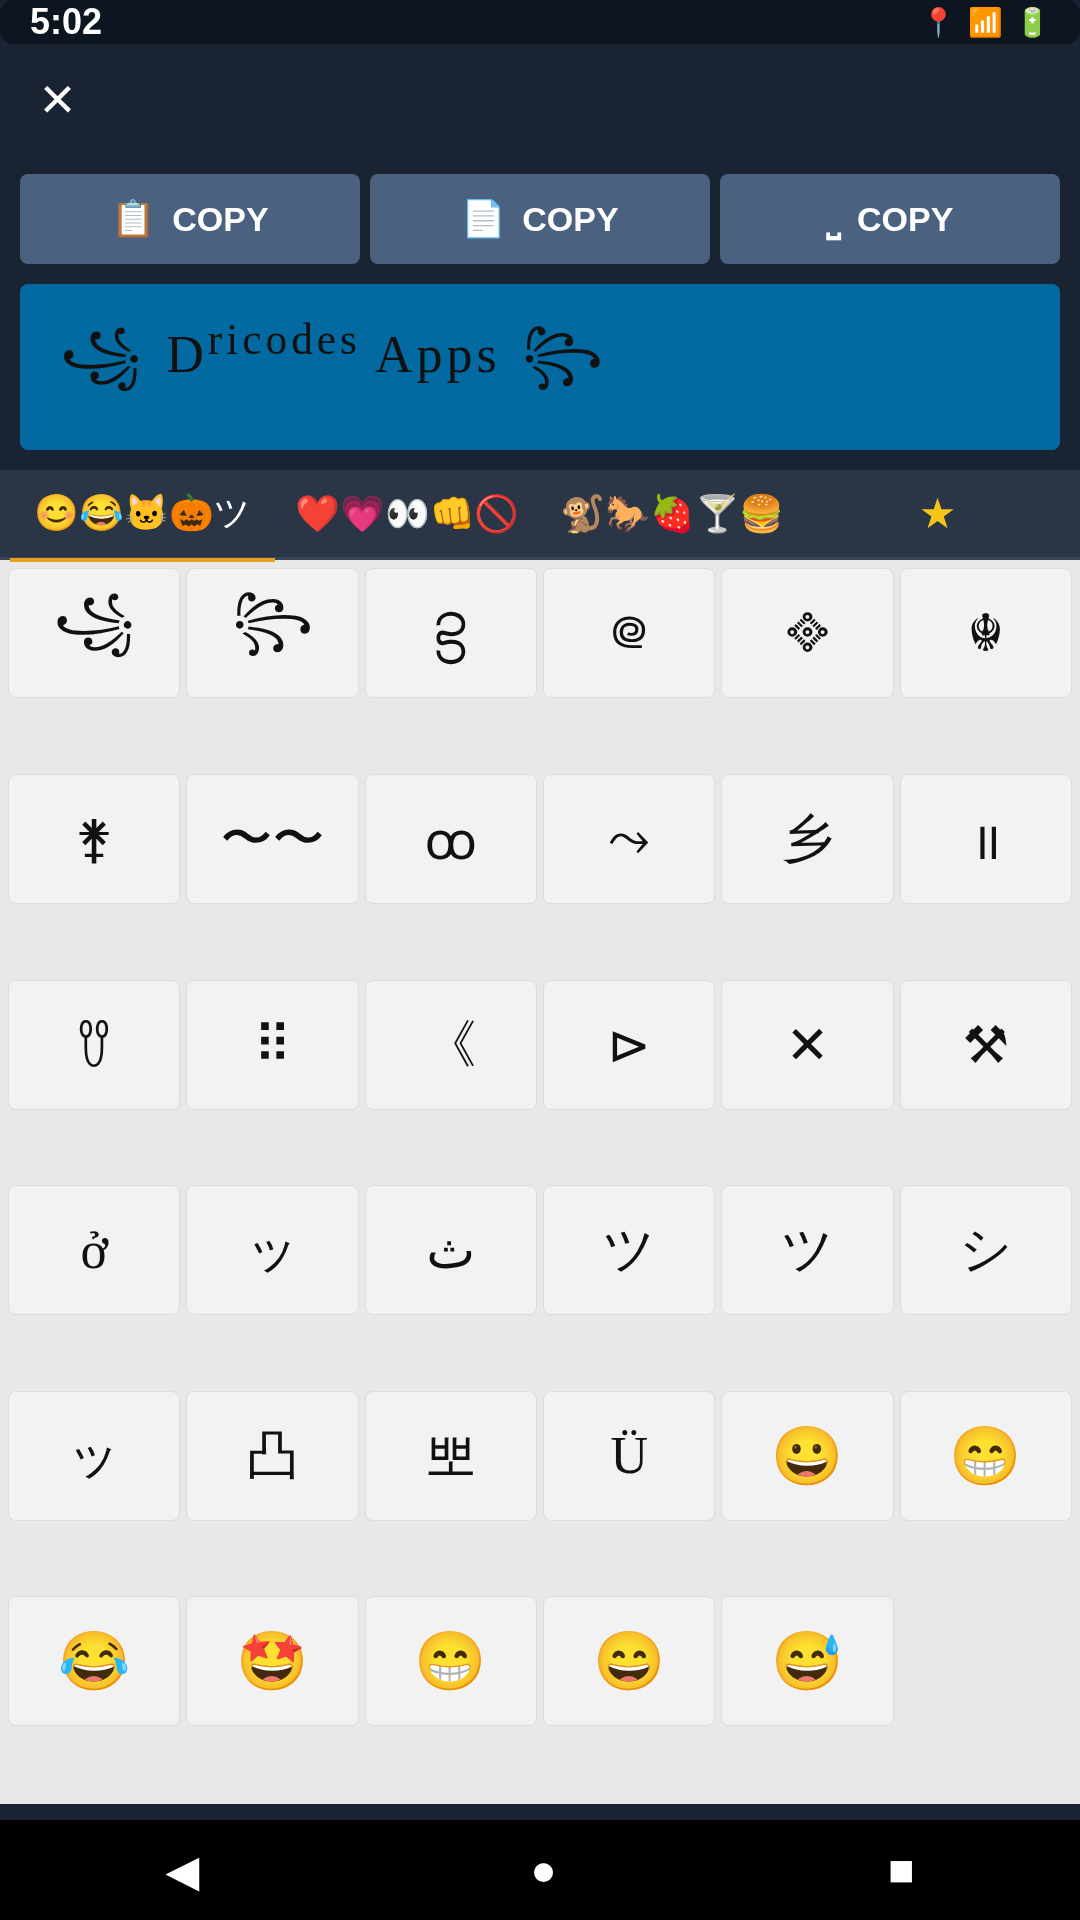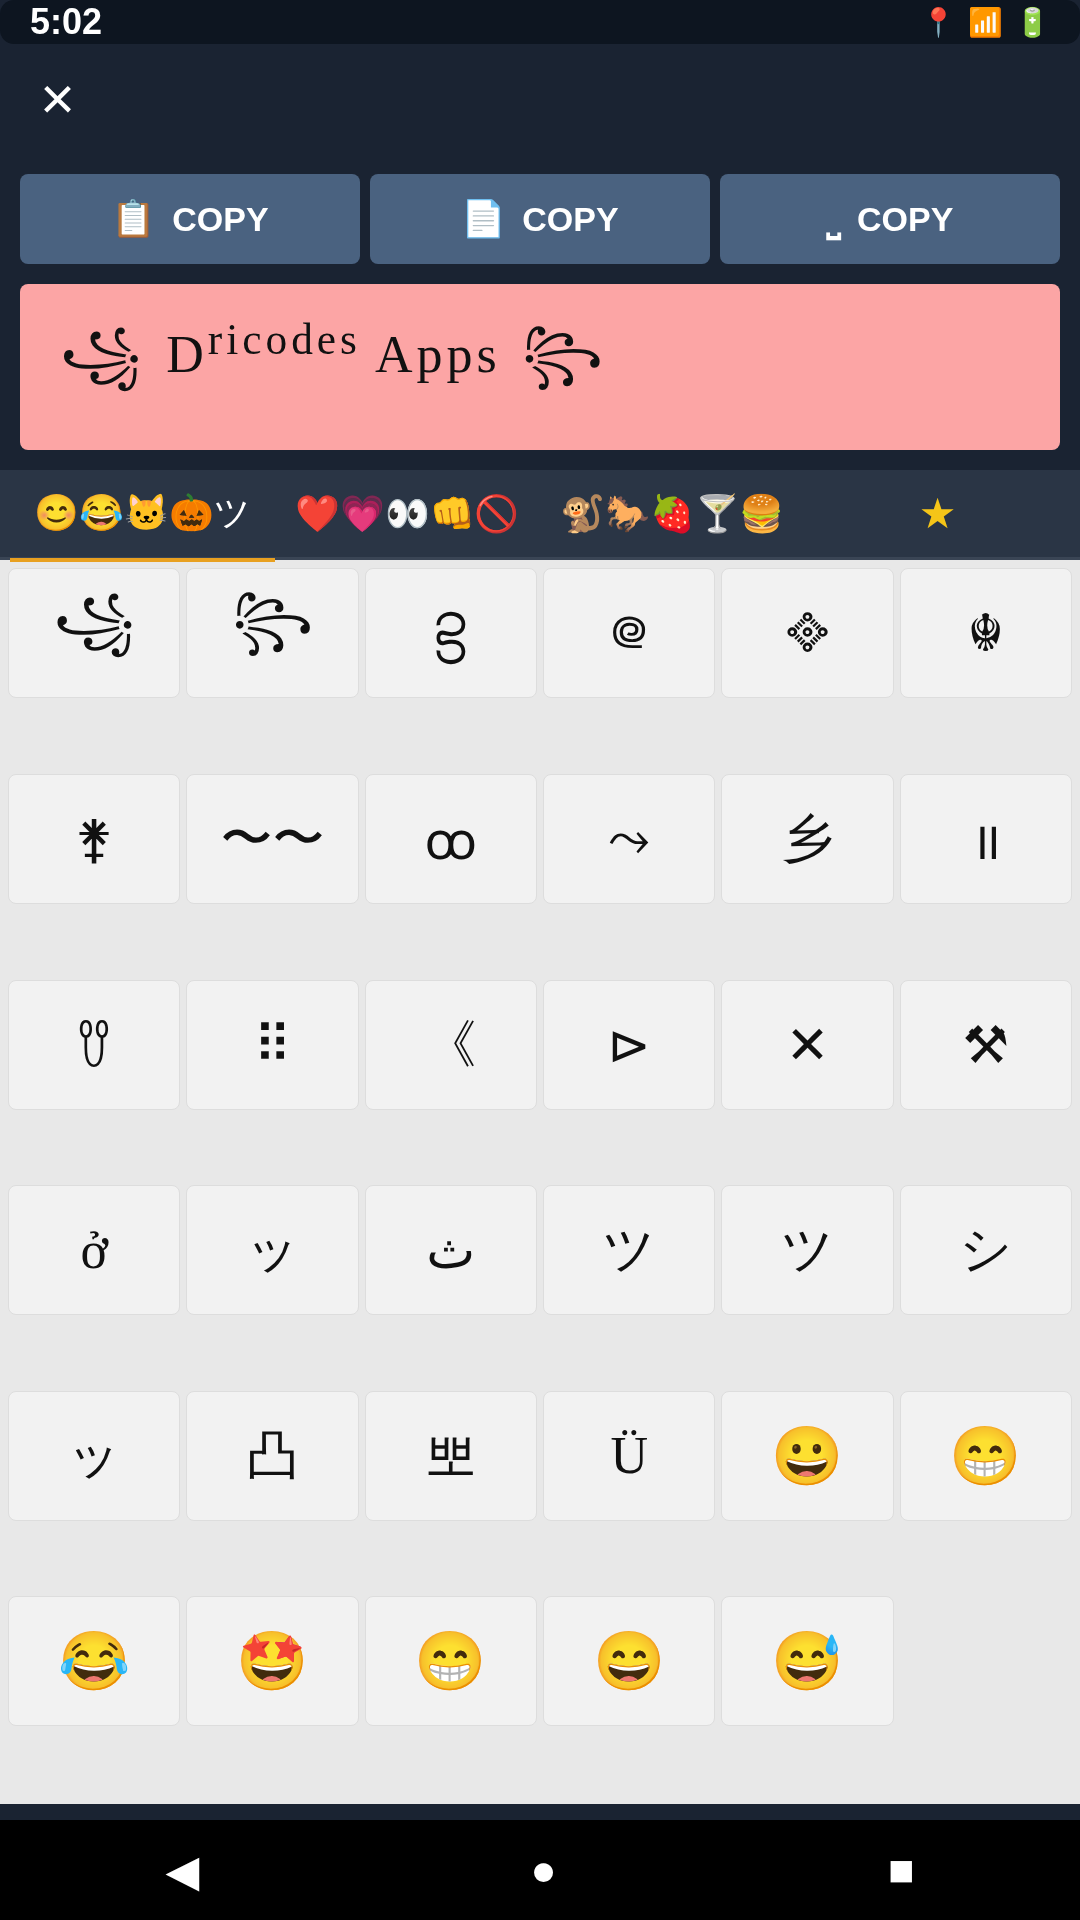--- a/index.html
+++ b/index.html
@@ -92,21 +92,21 @@
     .btn-icon {
       font-size: 36px;
     }
 
     
     .preview-area {
       background: #1a2332;
       padding: 20px;
     }
     .preview-box {
-      background: #fca5a5;
+      background: #0369a1;
       border-radius: 8px;
       padding: 30px 40px;
       min-height: 160px;
       display: flex;
       align-items: flex-start;
     }
     .preview-text {
       font-size: 52px;
       color: #111;
       font-family: serif;

